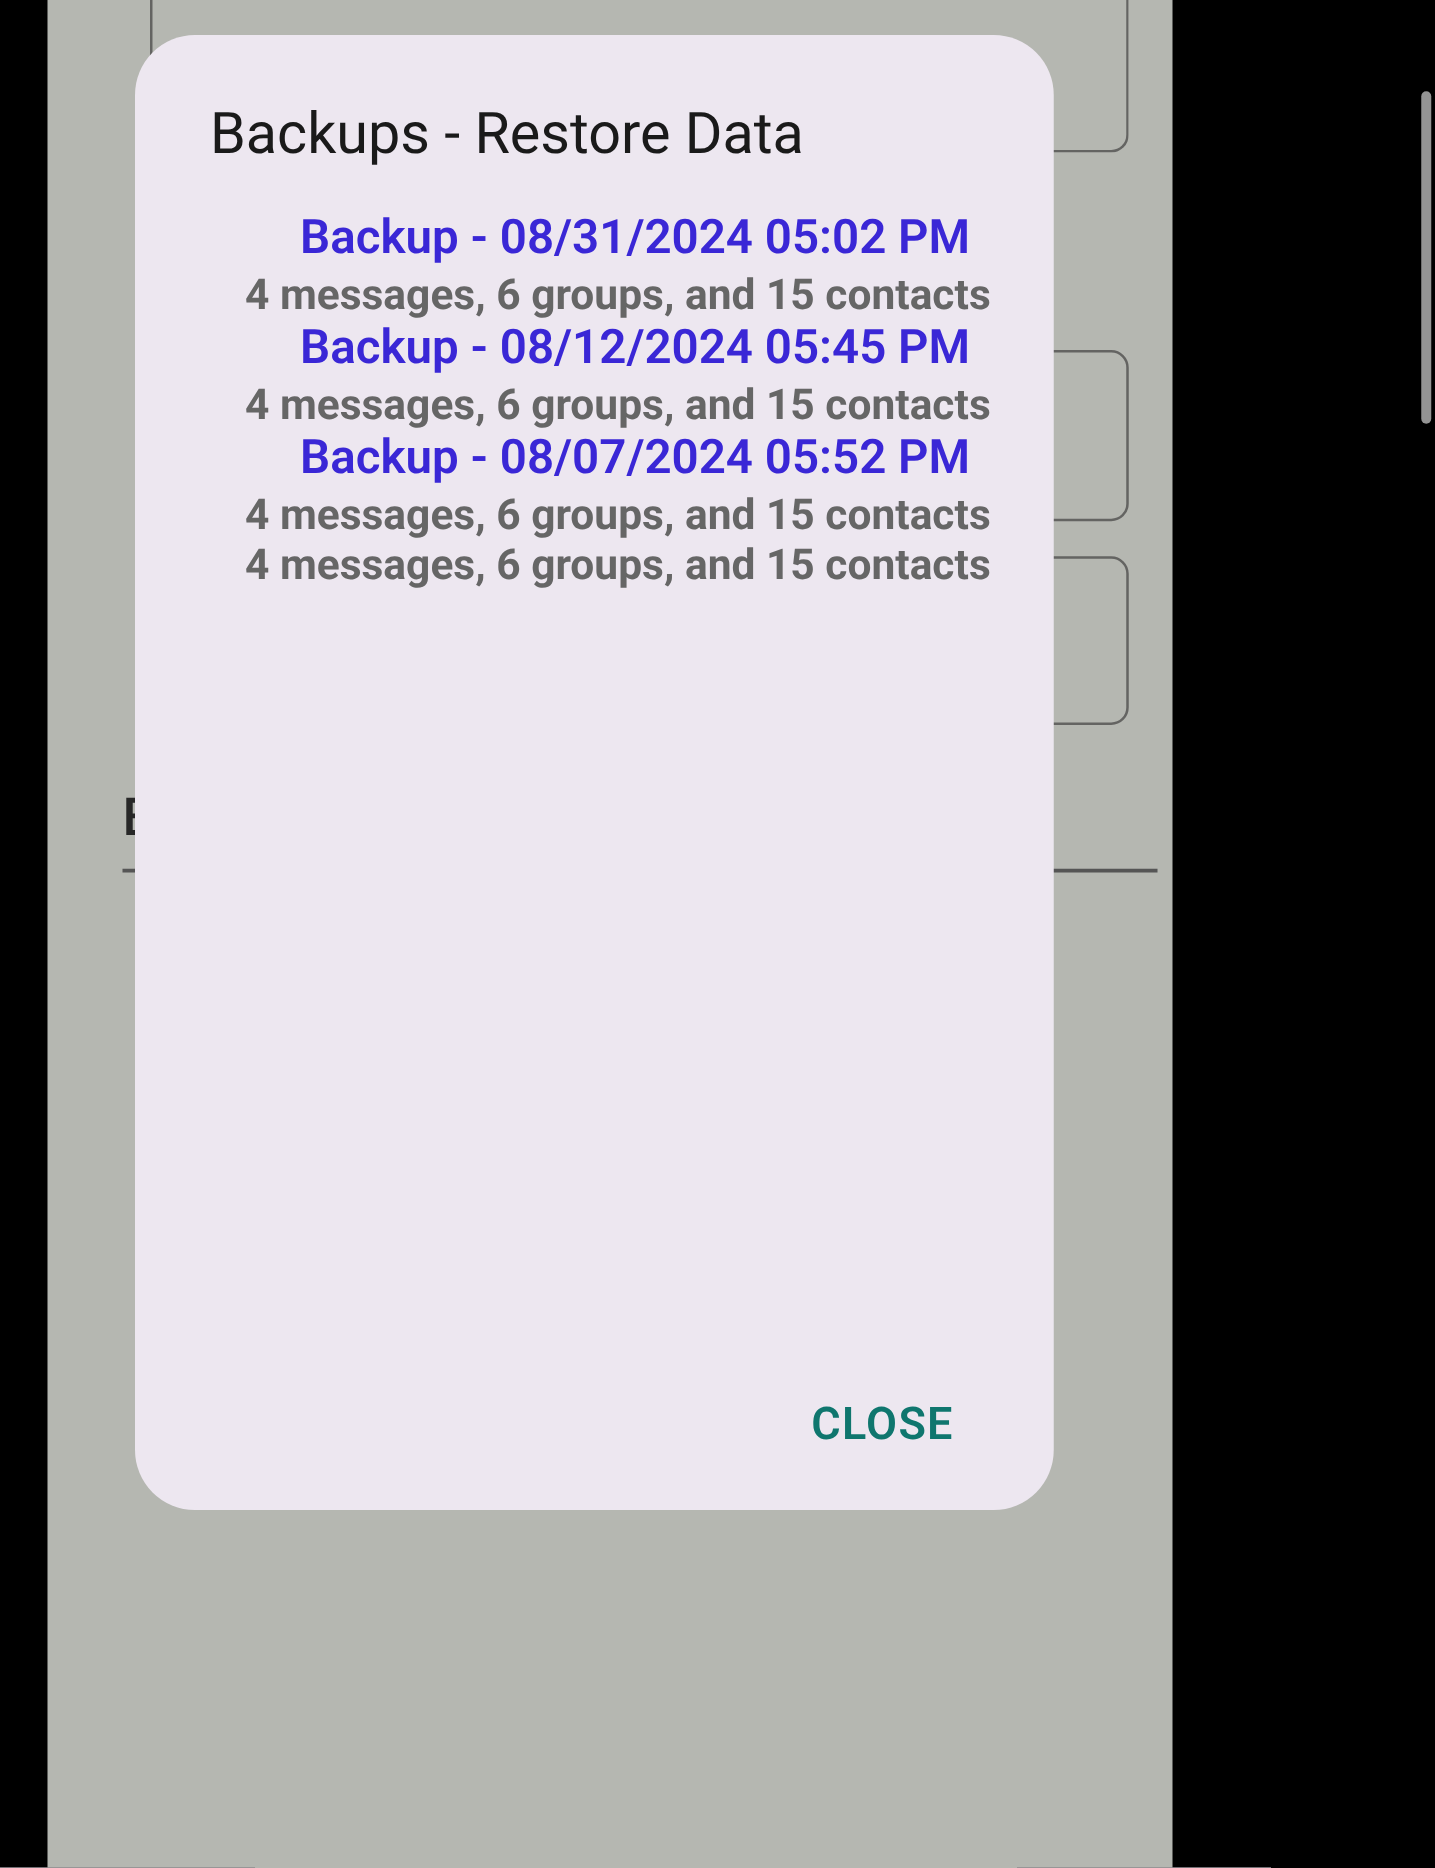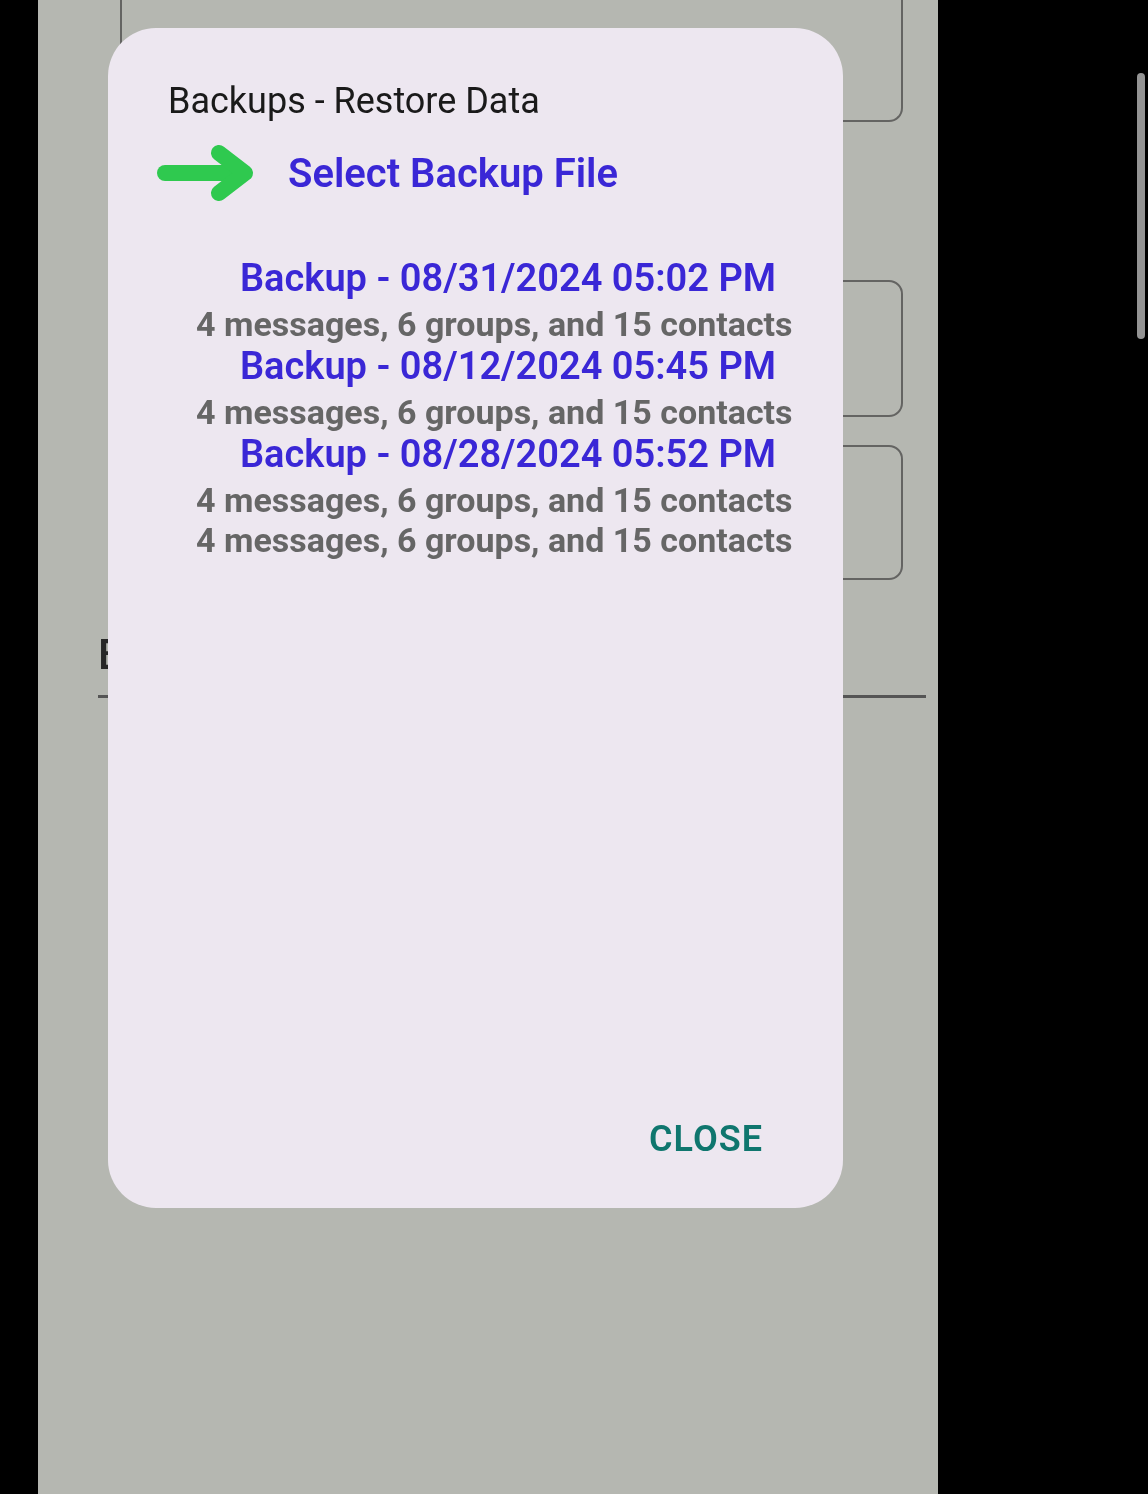--- a/index.html
+++ b/index.html
@@ -132,24 +132,24 @@
       width: 735px;
       height: 1180px;
       background: #ede7f0;
       border-radius: 48px;
       padding: 52px 40px 36px 60px;
       display: flex;
       flex-direction: column;
     }
     
     .dialog-title {
-      font-size: 36px;
+      font-size: 46px;
       font-weight: 400;
       color: #1a1a1a;
-      margin-bottom: 16px;
+      margin-bottom: 34px;
     }
     
     .dialog-subtitle {
       font-size: 36px;
       font-weight: 500;
       color: #666;
       line-height: 1.2;
       margin-bottom: 48px;
       padding-right: 10px;
     }
@@ -238,42 +238,33 @@
   <div class="bg-card-4"></div>
 </div>
 
 <div class="scrollbar"></div>
 
 <div class="overlay"></div>
 
 <div class="dialog">
   <div class="dialog-title">Backups - Restore Data</div>
 
-  <div class="select-file-row">
-    <span class="arrow-icon">
-      <svg width="105" height="60" viewBox="0 0 105 60">
-        <path d="M 8 30 L 82 30" stroke="#2fc94f" stroke-width="16" stroke-linecap="round" fill="none"></path>
-        <path d="M 62 10 L 88 30 L 62 50" stroke="#2fc94f" stroke-width="16" stroke-linecap="round" stroke-linejoin="round" fill="none"></path>
-      </svg>
-    </span>
-    <span class="select-file-link">Select Backup File</span>
-  </div>
 
 
   <div class="backup-list">
     <div class="backup-item">
       <div class="backup-title">Backup - 08/31/2024 05:02 PM</div>
       <div class="backup-details">4 messages, 6 groups, and 15 contacts</div>
     </div>
     <div class="backup-item">
       <div class="backup-title">Backup - 08/12/2024 05:45 PM</div>
       <div class="backup-details">4 messages, 6 groups, and 15 contacts</div>
     </div>
     <div class="backup-item">
-      <div class="backup-title">Backup - 08/28/2024 05:52 PM</div>
+      <div class="backup-title">Backup - 08/07/2024 05:52 PM</div>
       <div class="backup-details">4 messages, 6 groups, and 15 contacts</div>
     </div>
     <div class="backup-item">
       <div class="backup-details">4 messages, 6 groups, and 15 contacts</div>
     </div>
   </div>
 
   <div class="dialog-actions">
     <div class="close-button">CLOSE</div>
   </div>

